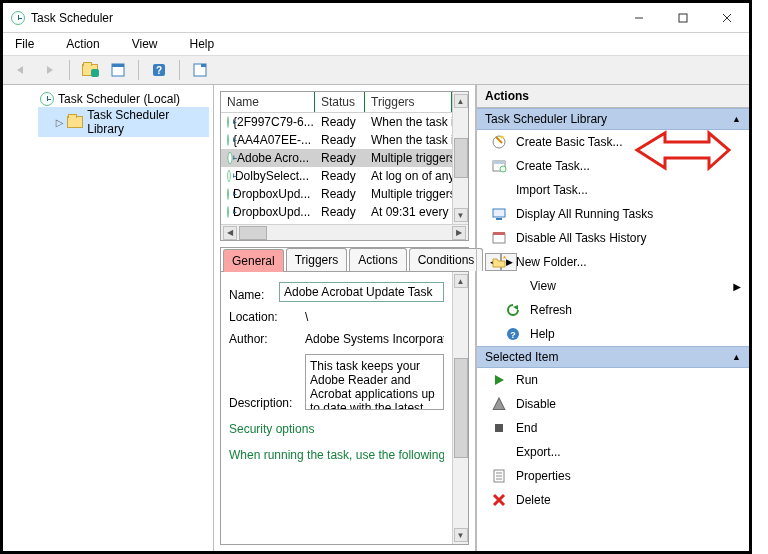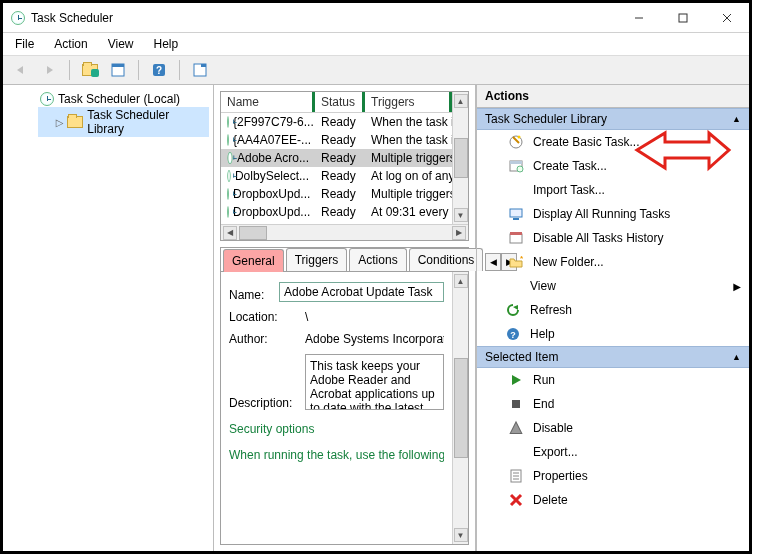--- a/index.html
+++ b/index.html
@@ -13,21 +13,21 @@
   .outer-frame { border: 3px solid #000; width: 752px; height: 554px; position: relative; background: #fff; }
   .window { display: flex; flex-direction: column; height: 100%; }
   .titlebar {
     height: 30px; display: flex; align-items: center; justify-content: space-between;
     border-bottom: 1px solid #d0d0d0; padding: 0 0 0 8px; background: #fff;
   }
   .titlebar-left { display: flex; align-items: center; gap: 6px; }
   .titlebar-title { font-size: 12px; }
   .titlebar-controls { display: flex; }
   .tb-btn { width: 44px; height: 29px; display: flex; align-items: center; justify-content: center; font-size: 12px; color:#333;}
-  .menubar { display: flex; align-items: center; gap: 4px; padding: 0 4px; height: 22px; }
+  .menubar { display: flex; align-items: center; gap: 16px; padding: 0 4px; height: 22px; }
   .menu-item { padding: 2px 8px; }
   .toolbar {
     display: flex; align-items: center; gap: 4px; padding: 4px 6px;
     background: #f0f0f0; border-top: 1px solid #dcdcdc; border-bottom: 1px solid #bcbcbc;
     height: 30px;
   }
   .tb-sep { width:1px; height:20px; background:#c0c0c0; margin:0 4px;}
   .tool-btn {
     width: 24px; height: 22px; display: flex; align-items: center; justify-content: center;
     border: 1px solid transparent; border-radius: 2px;
@@ -53,21 +53,21 @@
   .tree-indent { width: 12px; display:inline-block;}
   .expander { color:#666; cursor:pointer; font-size:10px;}
   .middle-pane {
     width: 262px; display:flex; flex-direction:column; border-right:1px solid #bcbcbc;
     padding: 6px; gap:6px; min-width:0;
   }
   .listview {
     border: 1px solid #a0a0a0; height: 150px; display:flex; flex-direction:column; min-height:0;
   }
   .lv-head { display:flex; background:#fff; border-bottom:1px solid #d0d0d0;}
-  .lv-head .col { border-right:3px solid #15803d; padding:3px 6px; color:#333;}
+  .lv-head .col { border-right:1px solid #15803d; padding:3px 6px; color:#333;}
   .lv-body { overflow:hidden; flex:1; position:relative;}
   .lv-row { display:flex; padding:1px 0; }
   .lv-row.selected { background:#d0d0d0; }
   .cell { padding:1px 6px; white-space:nowrap; overflow:hidden;}
   .col-name { width: 94px; display:flex; align-items:center; gap:4px;}
   .col-status { width: 50px;}
   .col-trig { width: 110px; flex:1;}
   .lv-scroll-h { height:16px; background:#f0f0f0; border-top:1px solid #d0d0d0; display:flex; align-items:center; justify-content:space-between; padding:0 2px;}
   .sb-arrow { width:14px;height:14px;background:#e8e8e8;border:1px solid #c0c0c0;display:flex;align-items:center;justify-content:center;font-size:8px;color:#555;}
   .sb-thumb-h{ height:14px; width:28px; background:#d4d4d4;border:1px solid #b0b0b0; margin-left:2px;}
@@ -95,21 +95,21 @@
   .sec-opt { margin-top:4px; color:#15803d;}
   .actions-pane {
     flex:1; display:flex; flex-direction:column; border-left:1px solid #bcbcbc; min-width:0;
   }
   .actions-title { background:#f0f0f0; border-bottom:1px solid #bcbcbc; padding:4px 8px; font-weight:bold;}
   .actions-scroll { flex:1; overflow:hidden; position:relative;}
   .section-head {
     background:#b7cdea; padding:3px 8px; display:flex; align-items:center; justify-content:space-between;
     border-top:1px solid #9db7d8; border-bottom:1px solid #9db7d8; font-weight:normal;
   }
-  .action-item { display:flex; align-items:center; gap:9px; padding:4px 8px 4px 31px; position:relative;}
+  .action-item { display:flex; align-items:center; gap:9px; padding:4px 8px 4px 14px; position:relative;}
   .action-indent { padding-left:28px;}
   .chev { font-size:9px; color:#000;}
   .ai-arrow { margin-left:auto; font-size:10px; color:#000;}
   .ic { width:16px;height:16px;display:inline-flex;align-items:center;justify-content:center;flex-shrink:0;}
   .ic svg{width:16px;height:16px;}
   .annotation {
     position:absolute; pointer-events:none; z-index:50;
   }
   .annotation svg { overflow:visible; }
 </style>
@@ -411,33 +411,33 @@
                 <span class="ic">
                   <svg viewBox="0 0 16 16">
                     <polygon points="4,3 13,8 4,13" fill="#2a8f2a"></polygon>
                   </svg>
                 </span>
                 <span>Run</span>
               </div>
               <div class="action-item">
                 <span class="ic">
                   <svg viewBox="0 0 16 16">
-                    <rect x="4" y="4" width="8" height="8" fill="#555"></rect>
-                  </svg>
-                </span>
-                <span>End</span>
-              </div>
-              <div class="action-item">
-                <span class="ic">
-                  <svg viewBox="0 0 16 16">
                     <polygon points="8,3 13,13 3,13" fill="none" stroke="#666" stroke-width="2"></polygon>
                     <polygon points="8,3 13,13 3,13" fill="#999" transform="translate(0,0)"></polygon>
                   </svg>
                 </span>
                 <span>Disable</span>
+              </div>
+              <div class="action-item">
+                <span class="ic">
+                  <svg viewBox="0 0 16 16">
+                    <rect x="4" y="4" width="8" height="8" fill="#555"></rect>
+                  </svg>
+                </span>
+                <span>End</span>
               </div>
               <div class="action-item">
                 <span class="ic"></span>
                 <span>Export...</span>
               </div>
               <div class="action-item">
                 <span class="ic">
                   <svg viewBox="0 0 16 16">
                     <rect x="3" y="2" width="10" height="12" fill="#fff" stroke="#888"></rect>
                     <line x1="5" y1="5" x2="11" y2="5" stroke="#888"></line>

